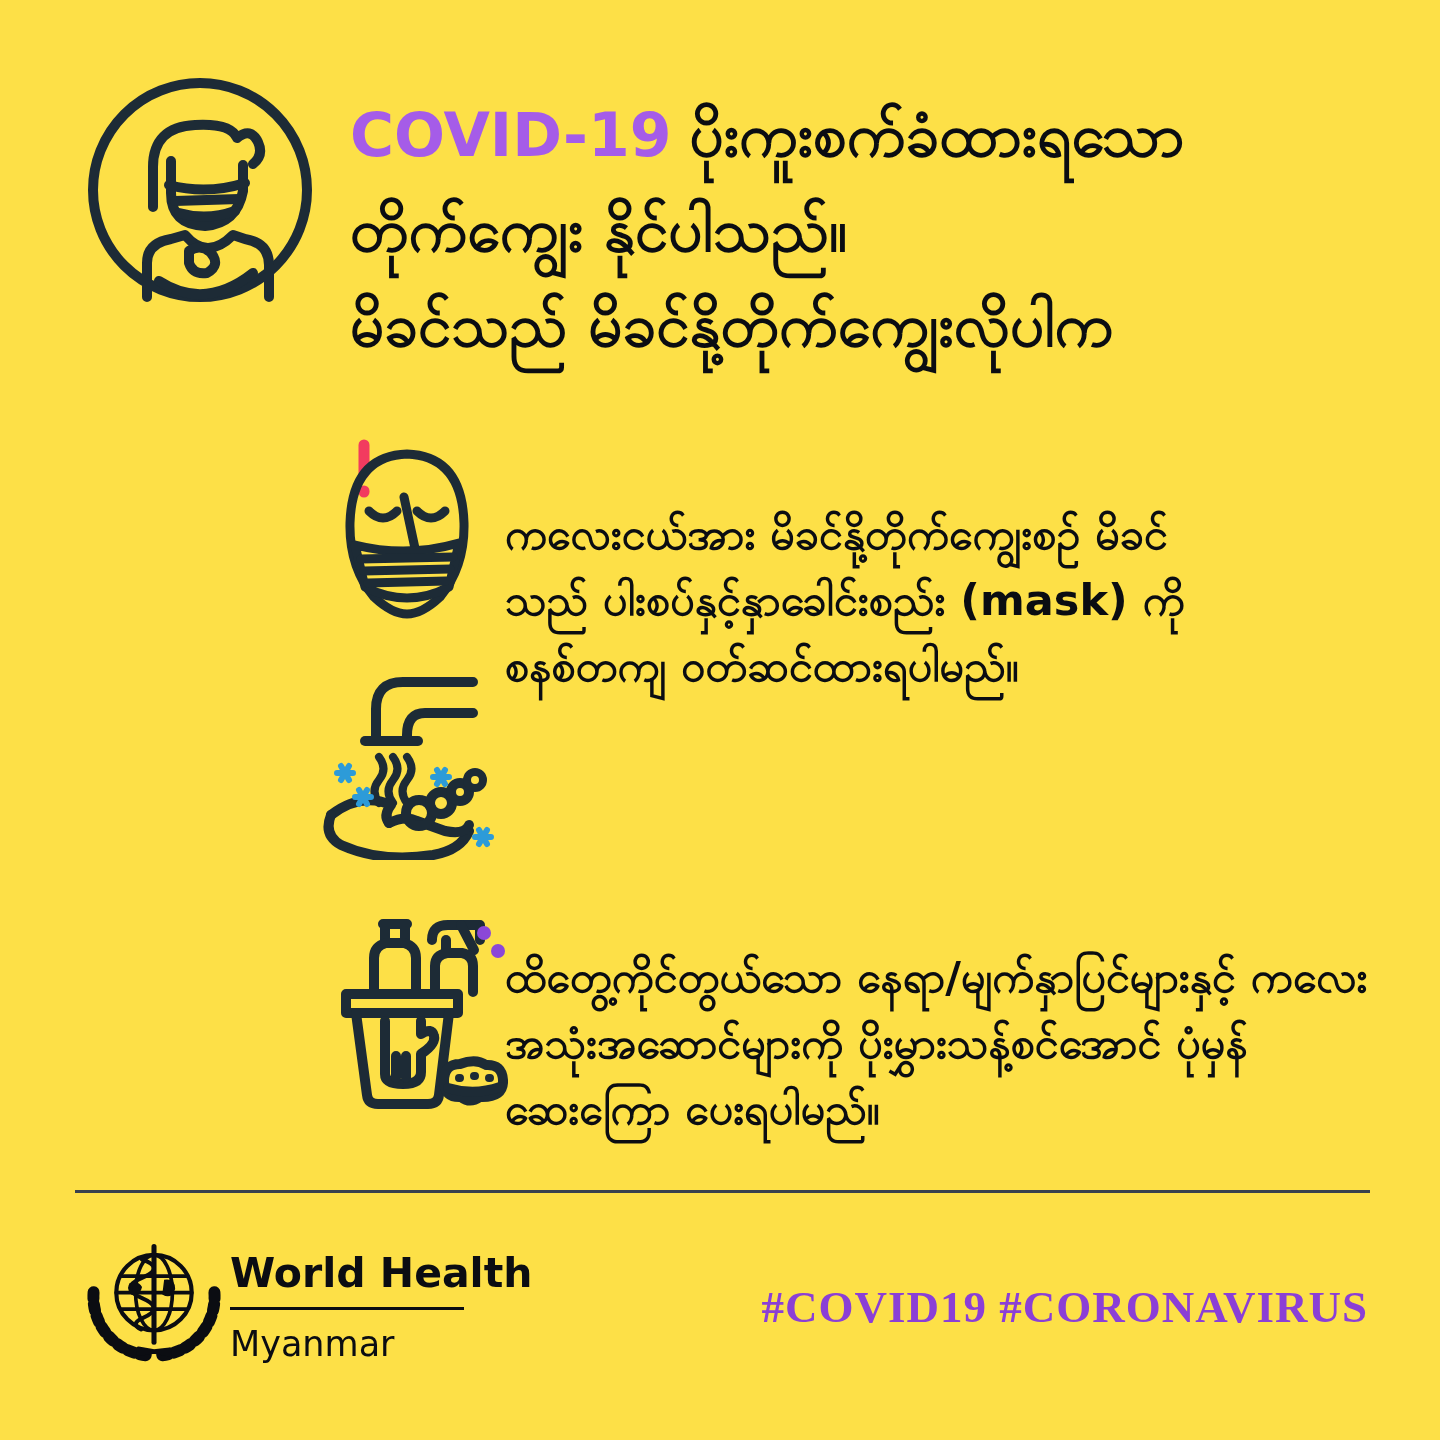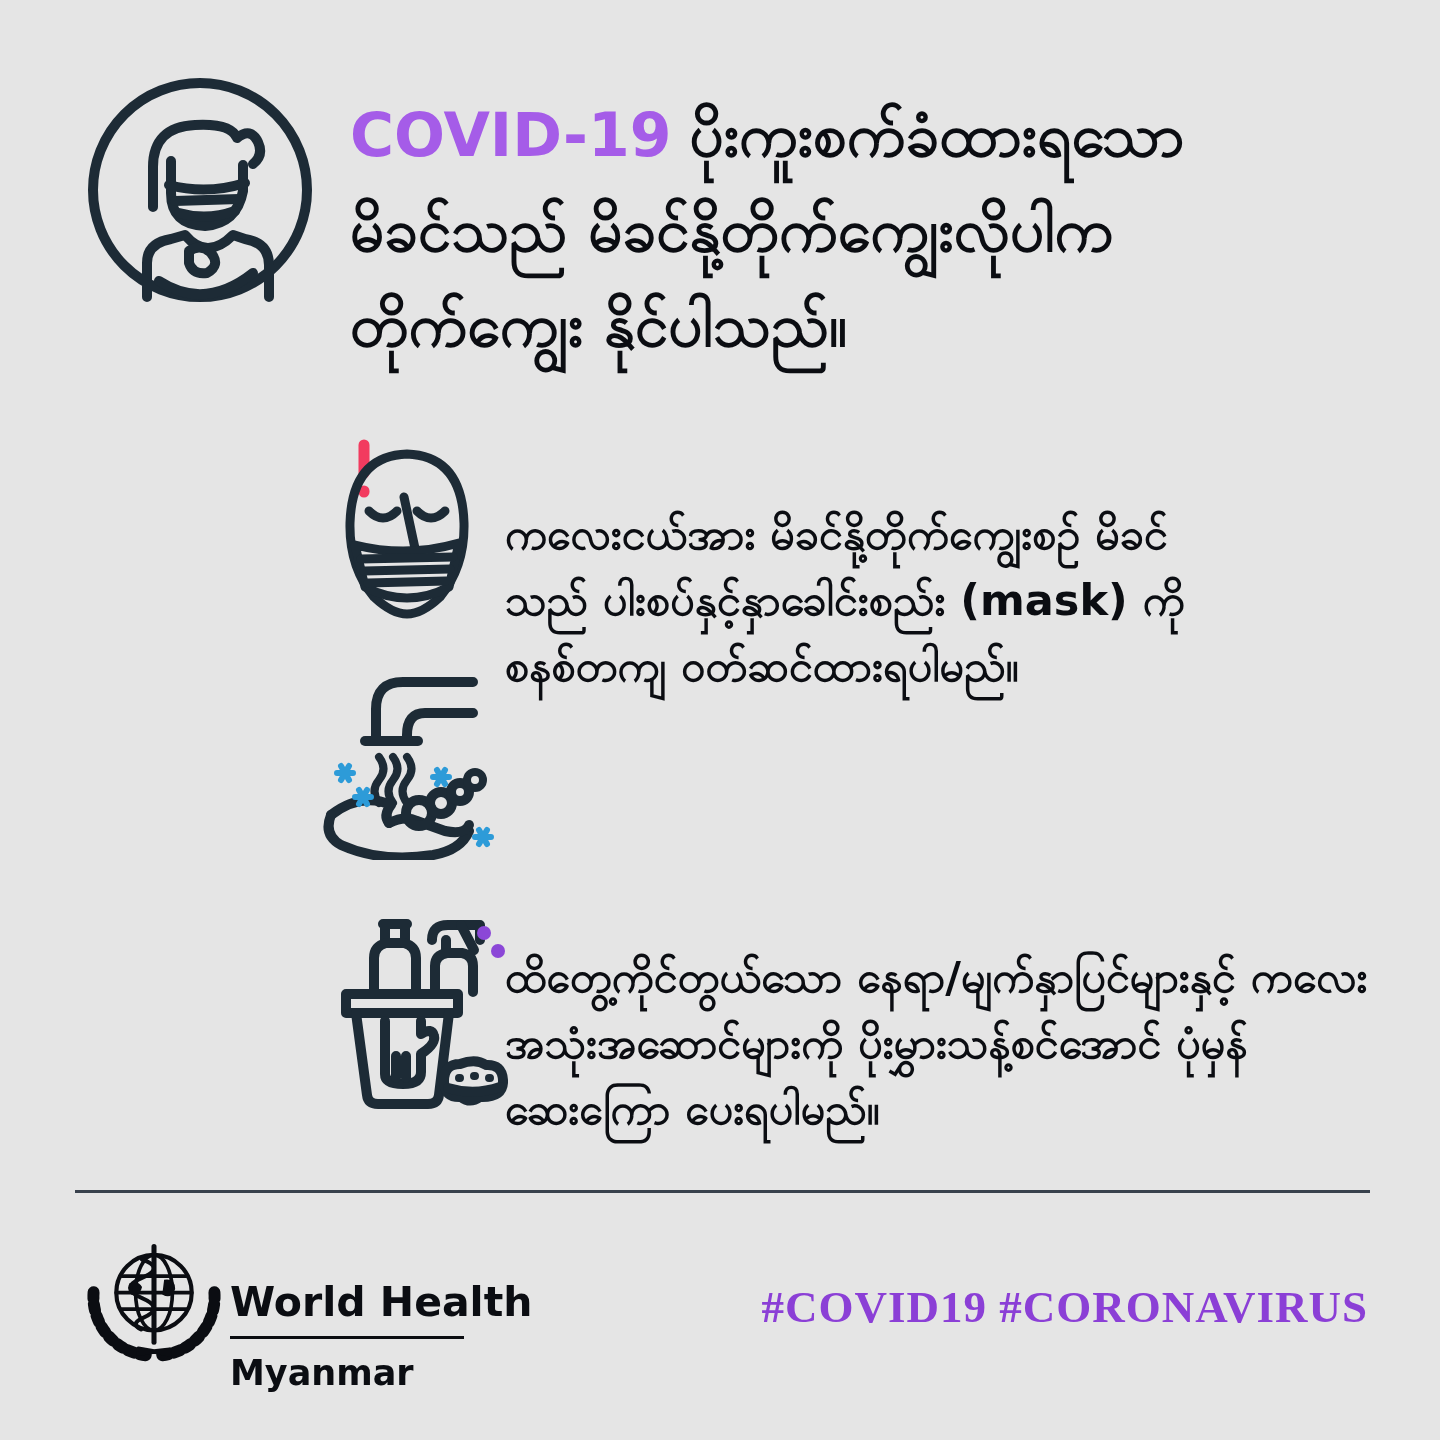--- a/index.html
+++ b/index.html
@@ -1,20 +1,20 @@
 <!DOCTYPE html>
 <html><head>
 <meta charset="utf-8">
 <style>
   html,body{margin:0;padding:0;}
   body{font-family:"DejaVu Sans","Liberation Sans",sans-serif;}
   .poster{
     position:relative;
     width:1440px;height:1440px;
-    background:#e5e5e5;
+    background:#fde047;
     overflow:hidden;
   }
   
   .hero-icon{position:absolute;left:85px;top:75px;width:230px;height:230px;}
   .title{
     position:absolute;left:350px;top:88px;width:920px;
     font-size:60px;font-weight:700;color:#0b0d12;
     line-height:95px;letter-spacing:0;
   }
   .covid{color:#a55ce8;margin-right:18px;}
@@ -31,23 +31,23 @@
   .bt-2{top:688px;width:820px;}
   .bt-3{top:916px;width:870px;margin-top:28px;}
   
   .divider{
     position:absolute;left:75px;top:1190px;width:1295px;height:3px;
     background:#39424d;
   }
   
   .who-emblem{position:absolute;left:85px;top:1238px;width:138px;height:124px;}
   .who-text{position:absolute;left:230px;top:1250px;color:#0b0d12;}
-  .who-name{font-size:41px;font-weight:700;line-height:47px;margin-top:29px;}
+  .who-name{font-size:41px;font-weight:700;line-height:47px;}
   .who-line{width:234px;height:3px;background:#0b0d12;margin-top:10px;}
-  .who-country{font-size:35px;font-weight:700;margin-top:14px;}
+  .who-country{font-size:35px;font-weight:400;margin-top:14px;}
   .hashtags{
     position:absolute;right:72px;top:1281px;
     font-size:45px;font-weight:700;color:#8b3fd6;letter-spacing:1px;
     white-space:nowrap;
     font-family:Liberation Serif, serif;
   }
 </style>
 </head>
 <body>
 
@@ -66,22 +66,22 @@
 
     <path d="M 62,222 L 62,188 Q 62,168 86,164 L 100,160 Q 122,186 148,160 L 160,164 Q 184,168 184,190 L 184,222"></path>
 
     <path d="M 74,206 Q 120,236 168,198"></path>
 
     <path d="M 104,176 Q 116,168 126,178 Q 136,190 122,198 Q 108,200 104,188 Z"></path>
   </svg>
 
   <div class="title">
     <div><span class="covid">COVID-19</span><span>ပိုးကူးစက်ခံထားရသော</span></div>
+    <div>တိုက်ကျွေး နိုင်ပါသည်။</div>
     <div>မိခင်သည် မိခင်နို့တိုက်ကျွေးလိုပါက</div>
-    <div>တိုက်ကျွေး နိုင်ပါသည်။</div>
   </div>
 
   <svg class="bullet-icon icon-mask" viewBox="0 0 152 192" fill="none" stroke="#1d2b36" stroke-width="9" stroke-linecap="round" stroke-linejoin="round">
 
     <g stroke="#f23b5f" stroke-width="11">
       <path d="M 34,8 L 34,36"></path>
       <path d="M 34,54 L 34,55"></path>
     </g>
 
     <path d="M 77,17 Q 132,19 134,86 Q 135,130 110,160 Q 92,177 77,177 Q 62,177 44,160 Q 19,130 20,86 Q 22,19 77,17 Z"></path>

